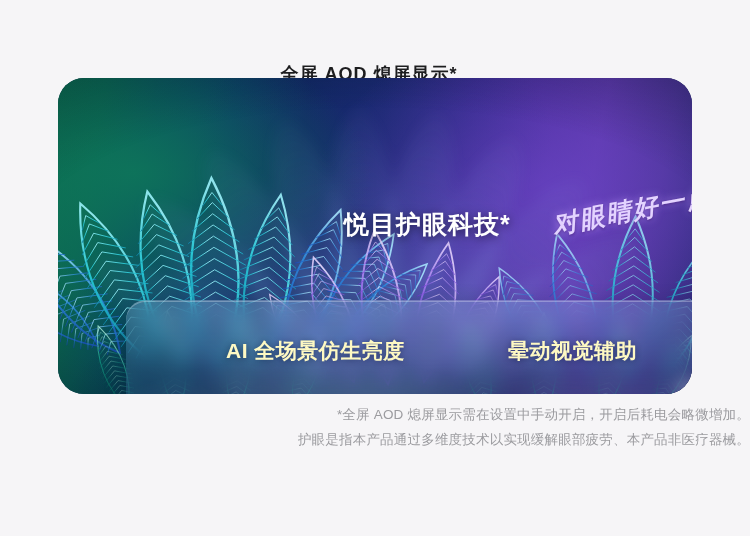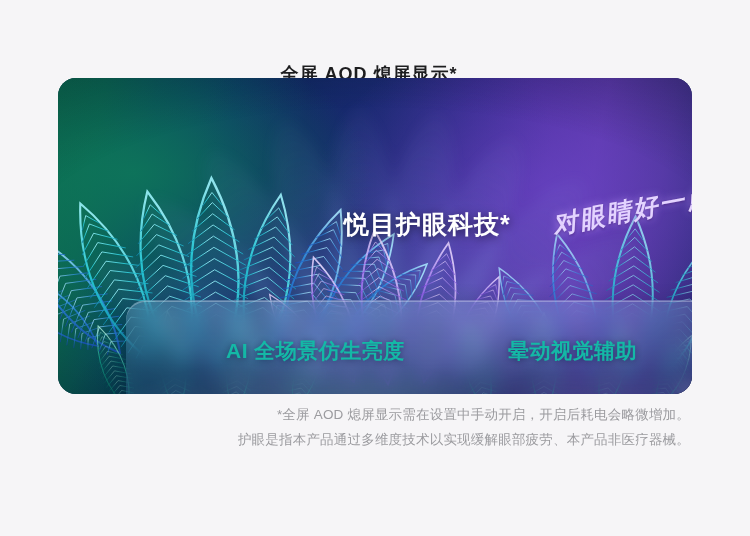--- a/index.html
+++ b/index.html
@@ -18,21 +18,21 @@
     text-align:center;
     font-size:18px;font-weight:bold;color:#1d1d1f;
     letter-spacing:1px;
     margin-top:40px;
   }
 
   
   .hero{
     position:absolute;left:58px;top:78px;
     width:634px;height:316px;
-    border-radius:18px;
+    border-radius:26px;
     overflow:hidden;
     background:#0d2a4a;
   }
   
   .hero-bg{
     position:absolute;inset:0;
     background:
       linear-gradient(100deg,
         #0c6b4f 0%,
         #0b6453 7%,
@@ -105,33 +105,32 @@
   }
   .glass-sheen{
     position:absolute;inset:0;
     background:
       radial-gradient(70% 120% at 30% 110%, rgba(190,215,255,.30) 0%, rgba(190,215,255,0) 60%),
       radial-gradient(60% 110% at 78% 115%, rgba(170,150,230,.24) 0%, rgba(170,150,230,0) 62%);
   }
 
   .feat{
     position:absolute;
-    font-size:21px;font-weight:bold;color:#14b8a6;
+    font-size:21px;font-weight:bold;color:#fef9c3;
     letter-spacing:.5px;white-space:nowrap;
     text-shadow:0 1px 6px rgba(0,12,40,.45);
   }
   .feat.c1{left:168px;}
   .feat.c2{left:450px;text-align:right;}
   .feat.r1{top:259px;}
 
   
   .notes{
     position:absolute;left:0;top:402px;width:750px;
     text-align:right;
-    padding-right:60px;
     box-sizing:border-box;
     color:#9b9b9f;
     font-size:13.5px;
     line-height:25px;
     letter-spacing:.2px;
   }
   .notes div{white-space:nowrap;}
 </style>
 </head>
 <body>

